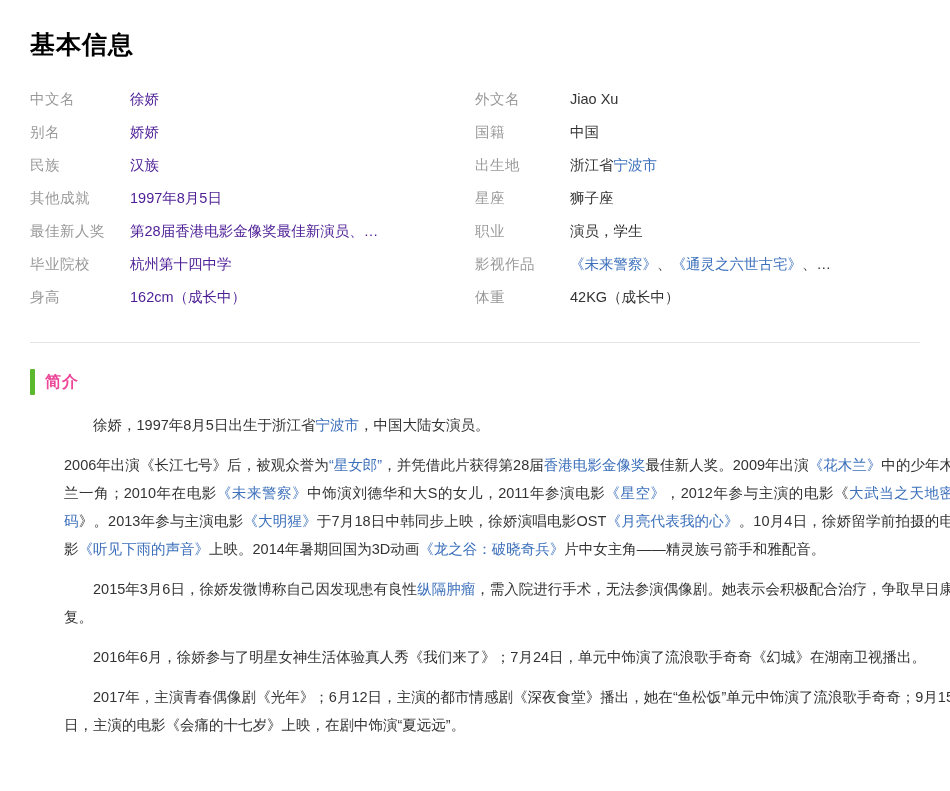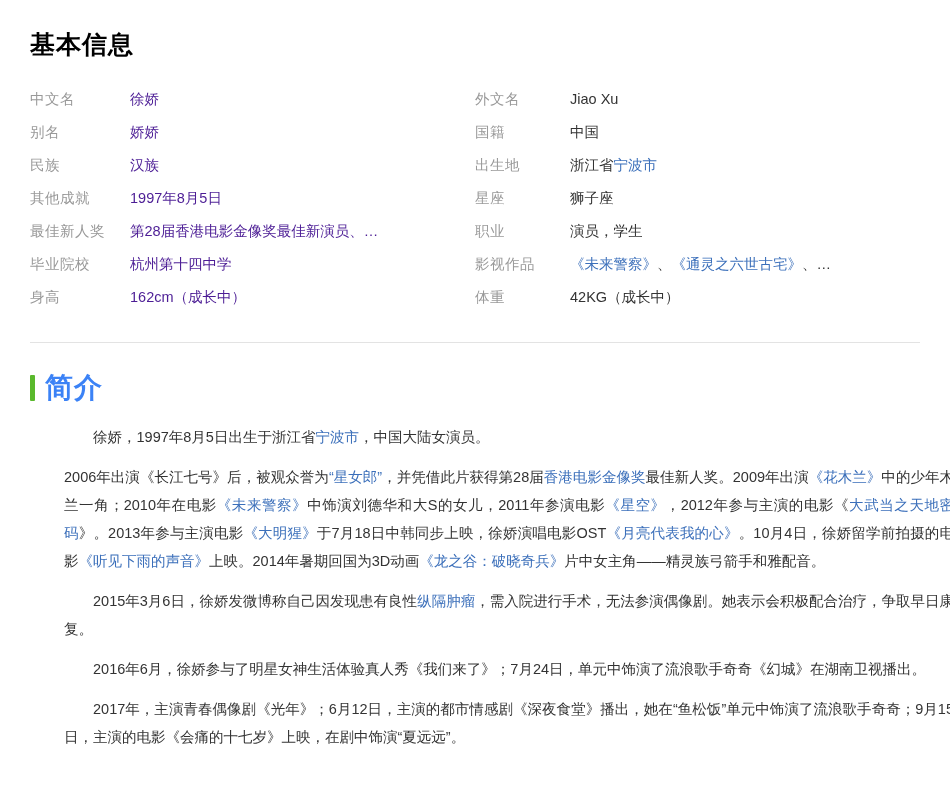--- a/index.html
+++ b/index.html
@@ -76,24 +76,24 @@
     margin-top: 26px;
   }
   .green-bar {
     width: 5px;
     height: 26px;
     background: #5ab92d;
     margin-right: 10px;
     border-radius: 1px;
   }
   .section-head h2 {
-    font-size: 28px;
+    font-size: 16px;
     font-weight: bold;
     margin: 0;
-    color: #3b82f6;
+    color: #ec4899;
     letter-spacing: 1px;
   }
 
   
   .body-text {
     width: 890px;
     margin-top: 16px;
     font-size: 14.5px;
     line-height: 28px;
     color: #333333;

